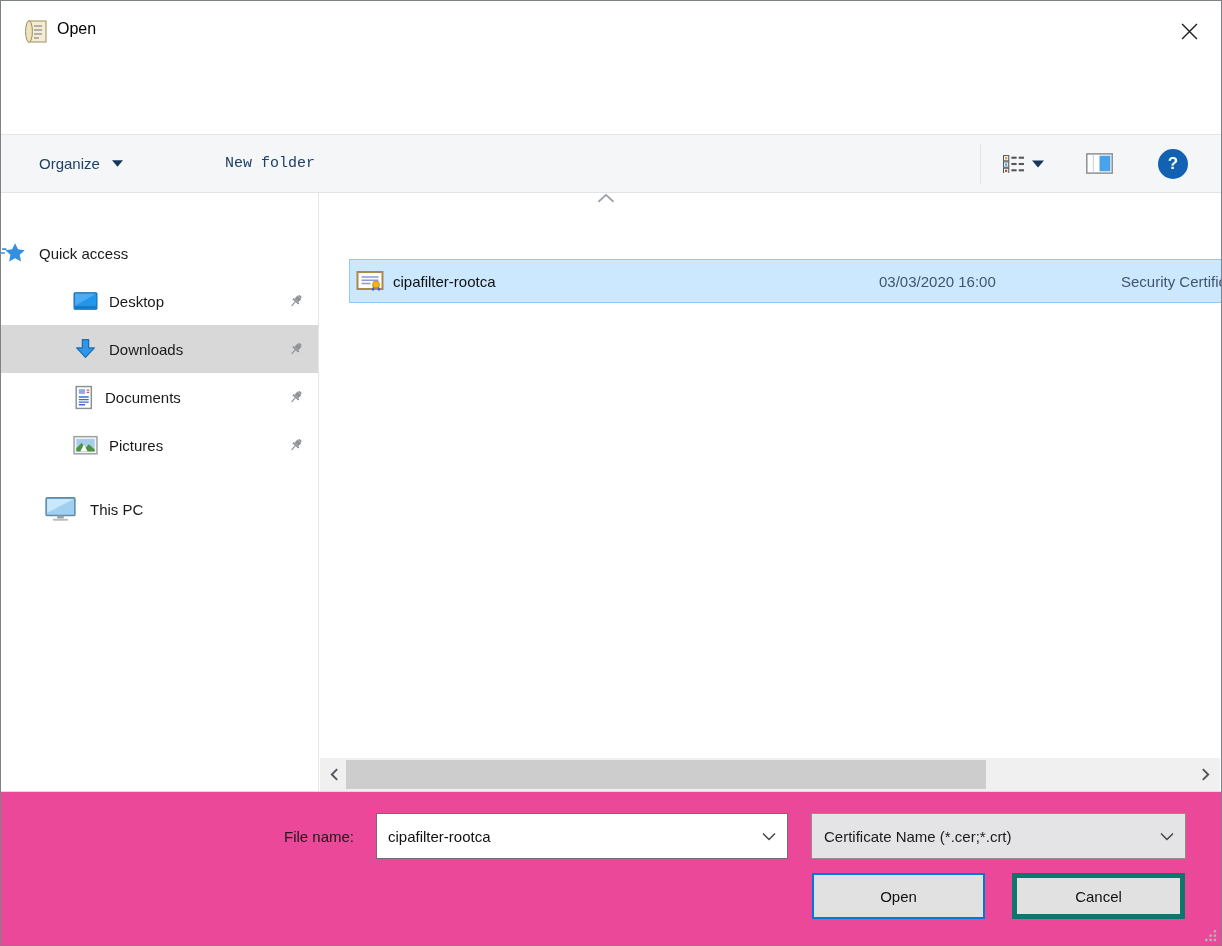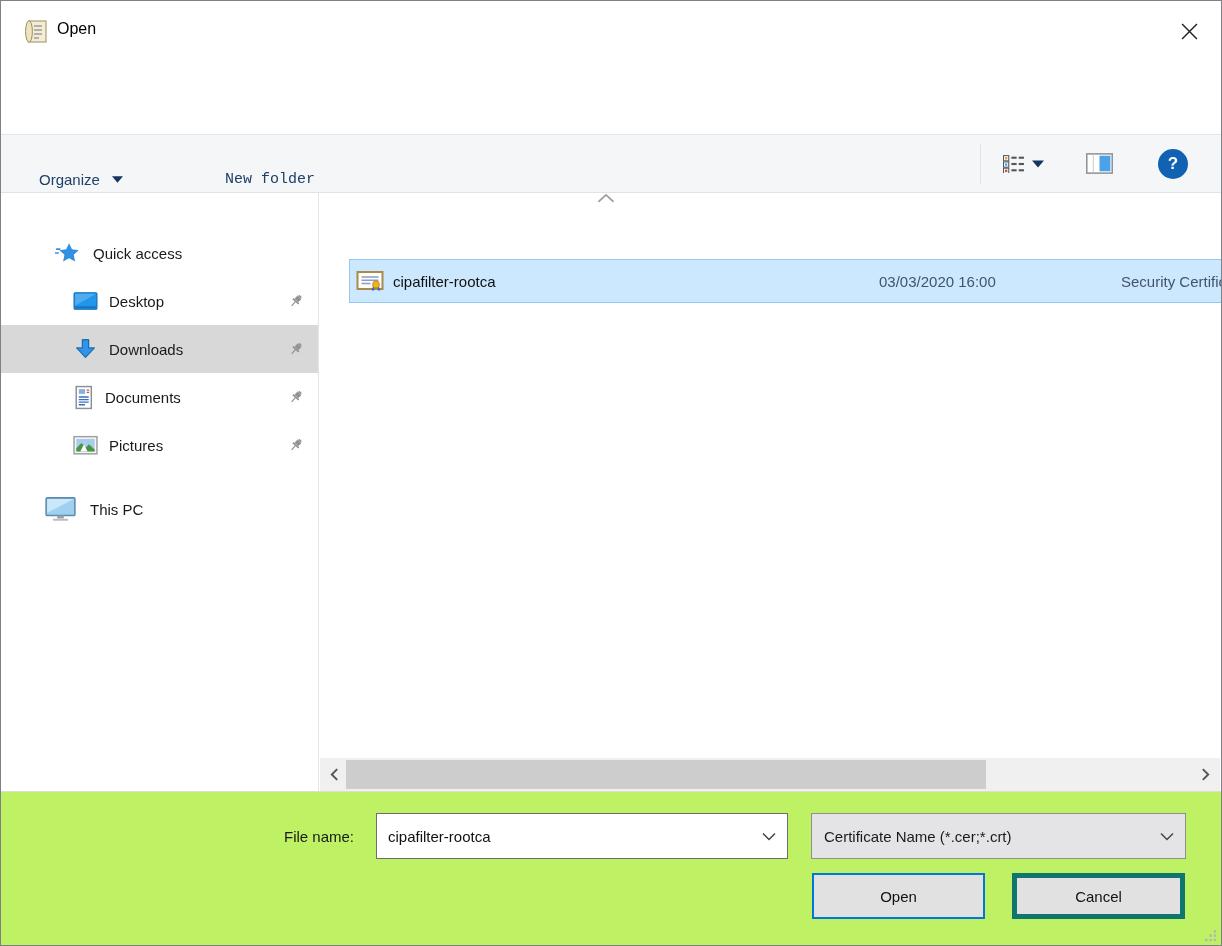--- a/index.html
+++ b/index.html
@@ -29,34 +29,34 @@
   .addr-drop{width:32px;height:100%;display:flex;align-items:center;justify-content:center;cursor:pointer;}
   .addr-sep{width:1px;height:42px;background:#d9d9d9;}
   .refresh-btn{width:40px;height:100%;display:flex;align-items:center;justify-content:center;cursor:pointer;}
   .search-box{position:absolute;left:790px;top:74px;width:408px;height:44px;border:1px solid #d9d9d9;background:#fff;display:flex;align-items:center;}
   .search-box input{flex:1;border:none;outline:none;font:inherit;font-size:15px;color:#333;padding:0 6px 0 14px;background:transparent;}
   .search-box input::placeholder{color:#767676;}
   .search-icon-btn{width:40px;height:100%;display:flex;align-items:center;justify-content:center;cursor:pointer;}
 
   
   .toolbar{position:absolute;left:0;top:133px;right:0;height:59px;background:#f5f6f7;border-top:1px solid #e5e5e6;border-bottom:1px solid #e2e3e4;}
-  .tb-btn{position:absolute;top:16px;height:100%;display:flex;align-items:center;gap:12px;color:#1e3f66;cursor:pointer;}
+  .tb-btn{position:absolute;top:0;height:100%;display:flex;align-items:center;gap:12px;color:#1e3f66;cursor:pointer;}
   .tb-organize{left:38px;} .tb-newfolder{left:224px;font-family:Liberation Mono, monospace;}
   .tb-right{position:absolute;right:0;top:0;height:100%;display:flex;align-items:center;}
   .tb-divider{width:1px;height:40px;background:#e2e3e4;margin-right:22px;}
   .tb-icon-btn{display:flex;align-items:center;gap:7px;cursor:pointer;}
   .tb-view{margin-right:42px;} .tb-pane{margin-right:45px;} .tb-help{margin-right:33px;}
   .help-circle{width:30px;height:30px;border-radius:50%;background:#1262b3;color:#fff;font-weight:bold;font-size:17px;display:flex;align-items:center;justify-content:center;}
 
   
   .main{position:absolute;left:0;top:192px;right:0;height:598px;background:#fff;}
   .sidebar{position:absolute;left:0;top:0;width:318px;height:100%;border-right:1px solid #e5e5e6;overflow:hidden;}
   .side-row{position:relative;height:48px;display:flex;align-items:center;cursor:pointer;}
   .side-row .lbl{margin-left:12px;white-space:nowrap;}
-  .row-qa{margin-top:36px;padding-left:54px;}
+  .row-qa{margin-top:36px;}
   .row-child{padding-left:72px;}
   .row-child .lbl{margin-left:11px;}
   .row-root{padding-left:44px;}
   .row-root .lbl{margin-left:14px;}
   .row-selected{background:#d8d8d8;}
   .pin{position:absolute;right:14px;top:16px;}
   .gap16{height:16px;}
 
   .list-area{position:absolute;left:319px;top:0;right:0;height:100%;overflow:hidden;}
   .sort-chevron{position:absolute;left:277px;top:0px;}
@@ -70,21 +70,21 @@
   .cell-name .fname{margin-left:9px;color:#111;}
   .cell-date{width:237px;padding-left:12px;color:#42536e;white-space:nowrap;}
   .cell-type{flex:1;padding-left:17px;color:#42536e;white-space:nowrap;overflow:hidden;}
 
   .hscroll{position:absolute;left:0;right:1px;top:565px;height:33px;background:#f0f0f1;}
   .hs-arrow{position:absolute;top:0;width:17px;height:33px;display:flex;align-items:center;justify-content:center;cursor:pointer;}
   .hs-left{left:6px;} .hs-right{right:6px;}
   .hs-thumb{position:absolute;left:26px;top:2px;width:640px;height:29px;background:#cdcdcd;cursor:pointer;}
 
   
-  .bottombar{position:absolute;left:0;top:790px;right:0;bottom:0;background:#bef264;border-top:1px solid #dcdcdc;}
+  .bottombar{position:absolute;left:0;top:790px;right:0;bottom:0;background:#ec4899;border-top:1px solid #dcdcdc;}
   .fn-label{position:absolute;left:200px;top:21px;width:153px;height:46px;display:flex;align-items:center;justify-content:flex-end;}
   .fn-combo{position:absolute;left:375px;top:21px;width:412px;height:46px;background:#fff;border:1px solid #6e6e6e;display:flex;align-items:center;}
   .fn-combo input{flex:1;border:none;outline:none;font:inherit;font-size:15px;color:#111;padding-left:11px;background:transparent;}
   .combo-chev{width:36px;height:100%;display:flex;align-items:center;justify-content:center;cursor:pointer;}
   .ft-combo{position:absolute;left:810px;top:21px;width:375px;height:46px;background:#e4e4e6;border:1px solid #8f8f8f;display:flex;align-items:center;cursor:pointer;}
   .ft-combo .ft-text{flex:1;padding-left:12px;white-space:nowrap;overflow:hidden;}
   .btn{position:absolute;top:81px;width:173px;height:46px;background:#e1e1e1;display:flex;align-items:center;justify-content:center;cursor:pointer;font-size:15px;color:#111;}
   .btn-open{left:811px;border:2px solid #0078d7;}
   .btn-cancel{left:1011px;border:5px solid #0f766e;}
   .resize-grip{position:absolute;right:4px;bottom:3px;}

